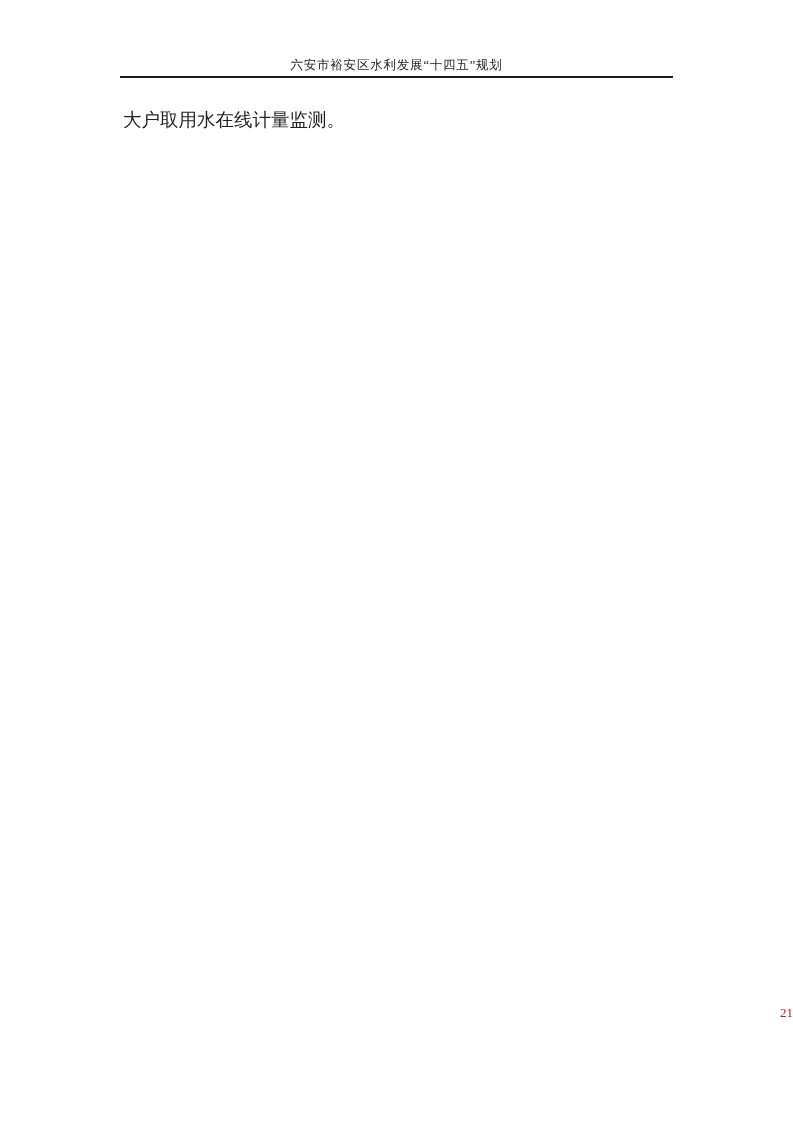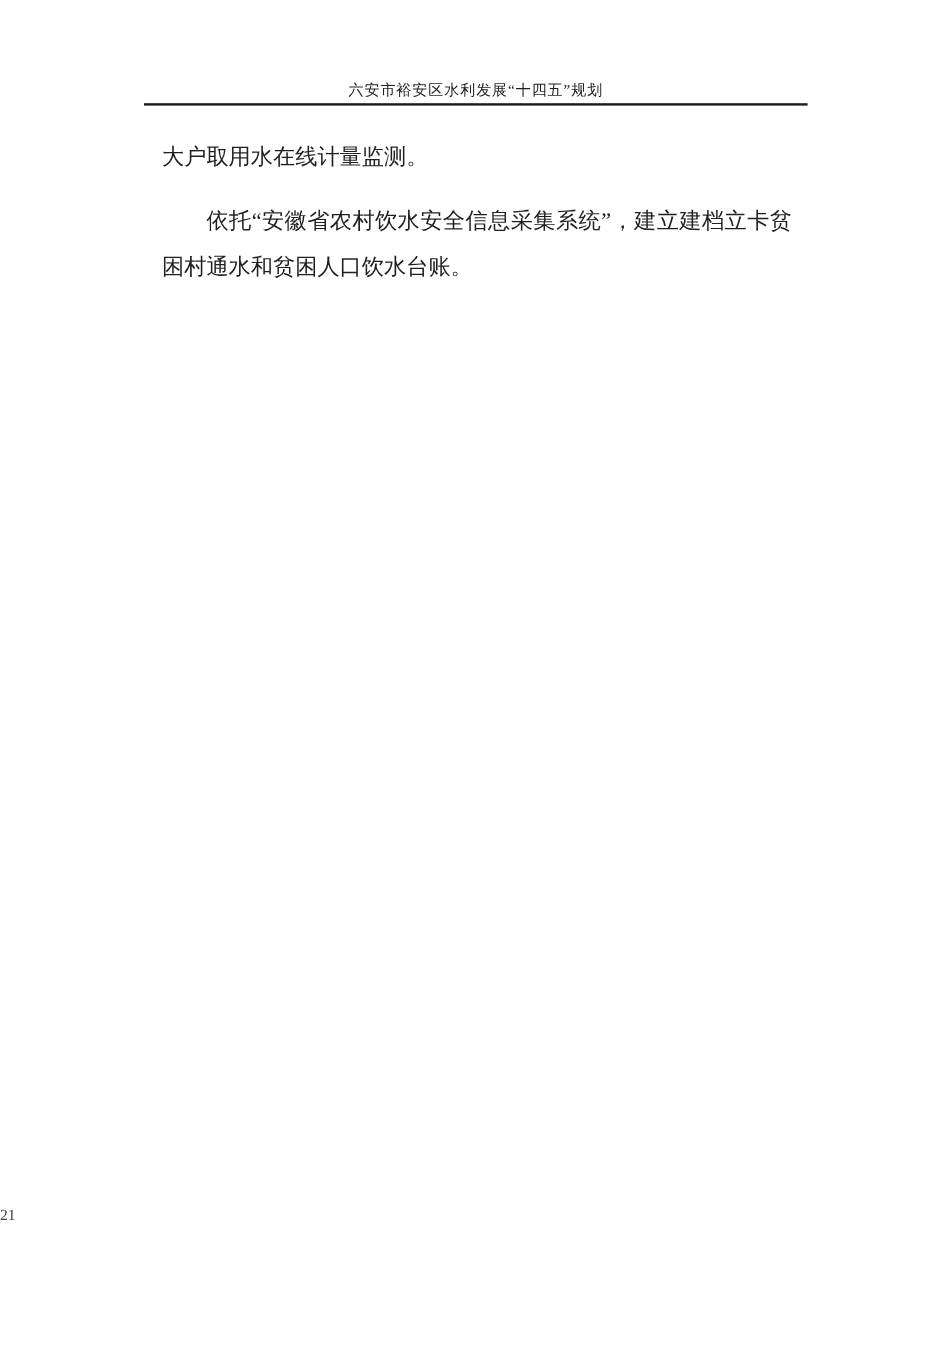--- a/index.html
+++ b/index.html
@@ -12,21 +12,21 @@
     width: 793px;
     height: 1122px;
     margin: 0 auto;
     background: #ffffff;
     overflow: hidden;
     font-family: "Liberation Serif", "DejaVu Serif", serif;
     color: #1f1f1f;
   }
   .header {
     position: absolute;
-    top: 15px;
+    top: 5px;
     left: 120px;
     width: 553px;
   }
   .header-title {
     padding-top: 53px;
     padding-bottom: 4px;
     text-align: center;
     font-size: 12.5px;
     line-height: 14px;
     letter-spacing: 0.8px;
@@ -41,48 +41,47 @@
     position: absolute;
     top: 98px;
     left: 119px;
     width: 557px;
     font-size: 18.5px;
     line-height: 37.4px;
     text-align: justify;
     text-justify: inter-character;
   }
   .para {
-    margin: 16px;
+    margin: 4px;
   }
   .para.indent {
     text-indent: 2em;
   }
   .footer {
     position: absolute;
     top: 1005px;
     left: 0;
     right: 0;
-    text-align: left;
+    text-align: right;
     font-size: 13px;
     line-height: 15px;
-    color: #404040;
+    color: #b91c1c;
   }
 </style>
 </head>
 <body>
 
 <div class="page">
 
   <div class="header">
     <div class="header-title">六安市裕安区水利发展“十四五”规划</div>
     <div class="header-rule"></div>
   </div>
 
   <div class="doc-body">
     <p class="para">大户取用水在线计量监测。</p>
-    <p class="para indent">依托“安徽省农村饮水安全信息采集系统”，建立建档立卡贫困村通水和贫困人口饮水台账。</p>
   </div>
 
   <div class="footer">
     <span>21</span>
   </div>
 
 </div>
 
 </body></html>

